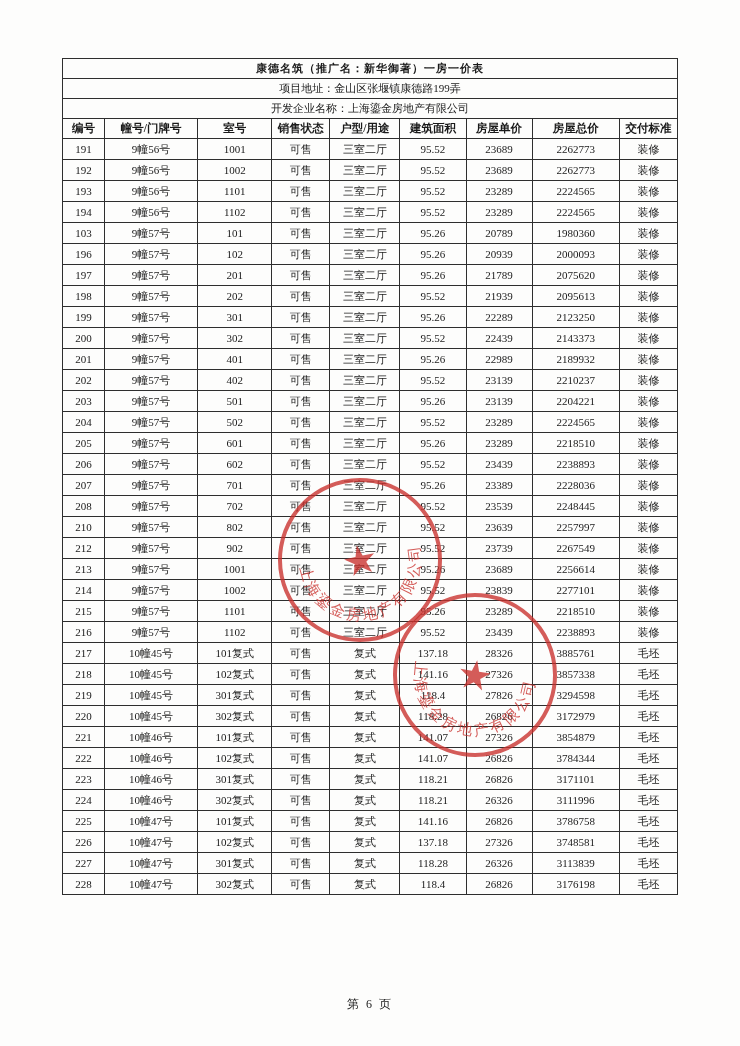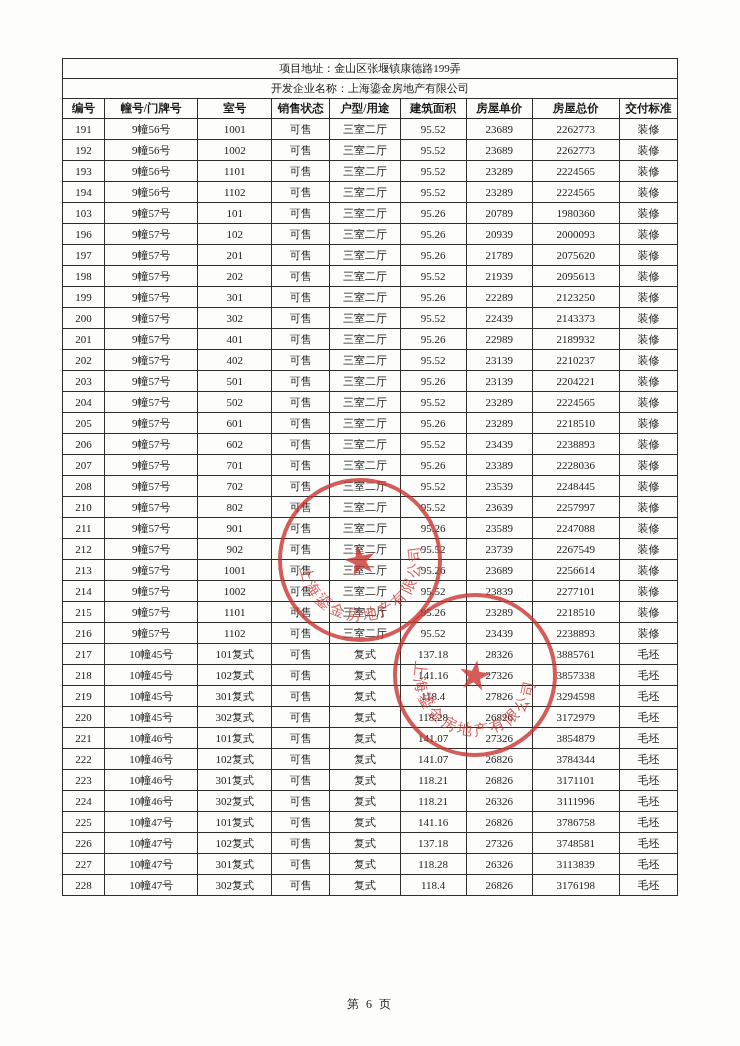--- a/index.html
+++ b/index.html
@@ -69,20 +69,23 @@
           <col style="width:74px">
         <col style="width:58px">
           <col style="width:70px">
           <col style="width:66px">
         <col style="width:66px">
           <col style="width:87px">
           <col style="width:58px">
       </colgroup>
       <thead>
         <tr>
+          <td class="title-cell" colspan="9">康德名筑（推广名：新华御著）一房一价表</td>
+        </tr>
+        <tr>
           <td class="info-cell" colspan="9">项目地址：金山区张堰镇康德路199弄</td>
         </tr>
         <tr>
           <td class="info-cell" colspan="9">开发企业名称：上海鎏金房地产有限公司</td>
         </tr>
         <tr class="head-row">
             <th>编号</th>
             <th>幢号/门牌号</th>
             <th>室号</th>
             <th>销售状态</th>
@@ -297,31 +300,20 @@
             <td>9幢57号</td>
             <td>802</td>
             <td>可售</td>
             <td>三室二厅</td>
             <td>95.52</td>
             <td>23639</td>
             <td>2257997</td>
             <td>装修</td>
           </tr>
           <tr>
-            <td>211</td>
-            <td>9幢57号</td>
-            <td>901</td>
-            <td>可售</td>
-            <td>三室二厅</td>
-            <td>95.26</td>
-            <td>23589</td>
-            <td>2247088</td>
-            <td>装修</td>
-          </tr>
-          <tr>
             <td>212</td>
             <td>9幢57号</td>
             <td>902</td>
             <td>可售</td>
             <td>三室二厅</td>
             <td>95.52</td>
             <td>23739</td>
             <td>2267549</td>
             <td>装修</td>
           </tr>

